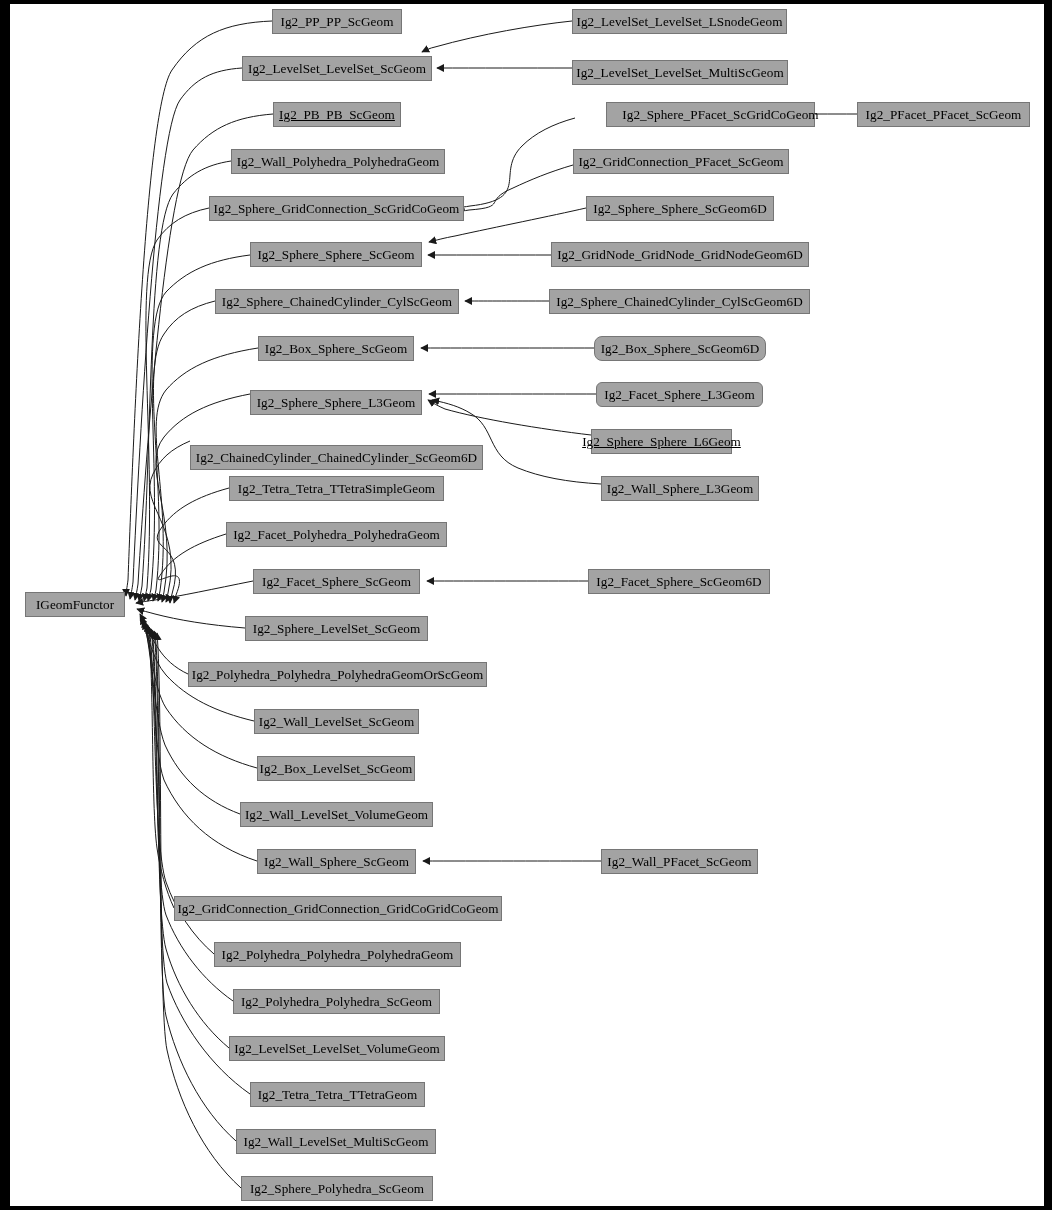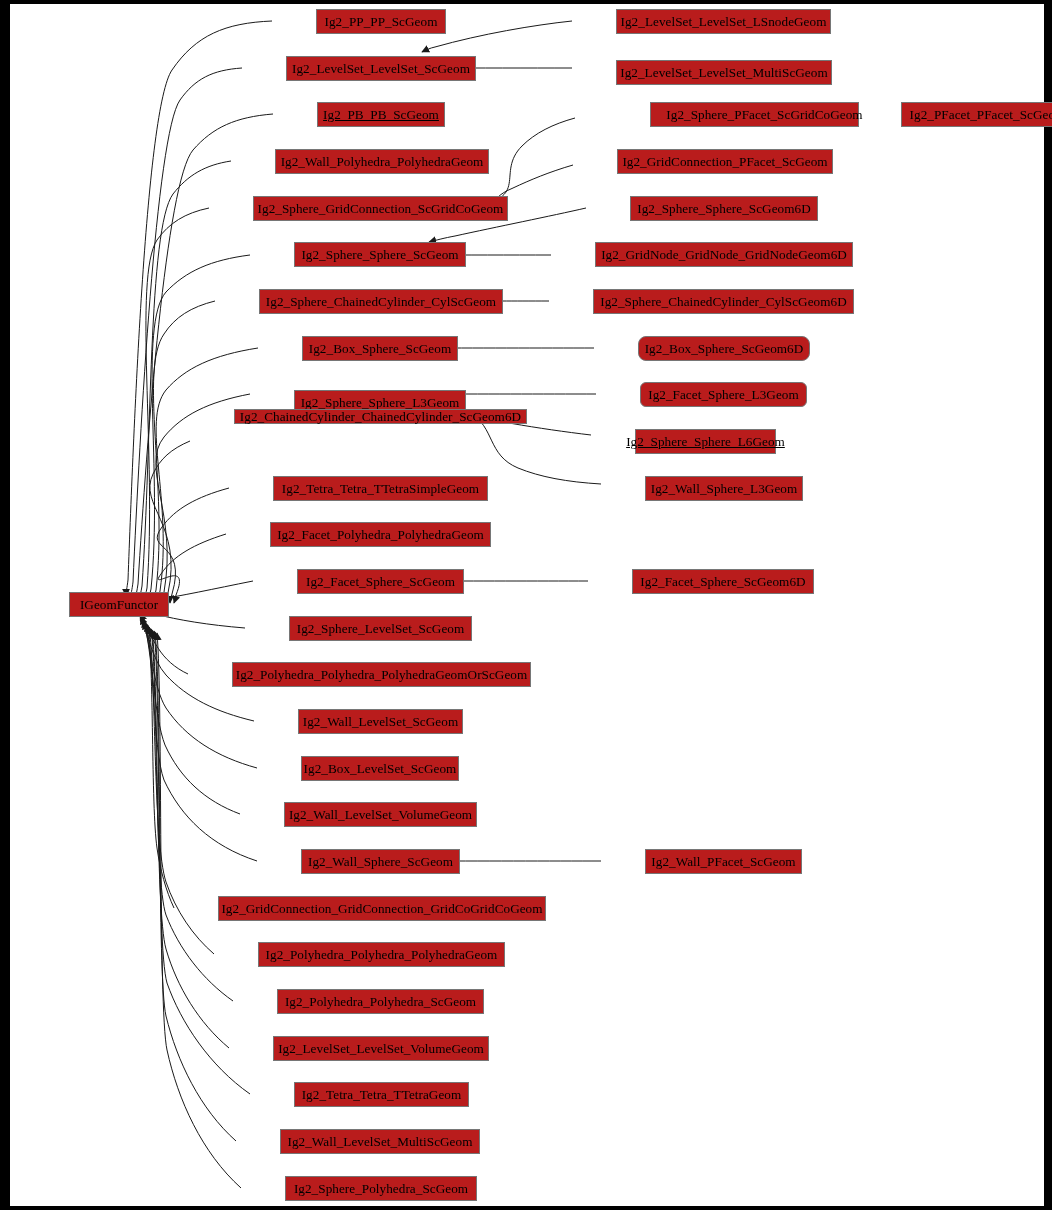--- a/index.html
+++ b/index.html
@@ -29,31 +29,30 @@
     left: 0;
     top: 0;
     width: 1052px;
     height: 1210px;
     pointer-events: none;
   }
   .node {
     position: absolute;
     box-sizing: border-box;
     border: 1px solid #767676;
-    background: #b91c1c;
+    background: #a3a3a3;
     color: #000000;
     font-size: 13.2px;
     line-height: 1;
     display: flex;
     align-items: center;
     justify-content: center;
     white-space: nowrap;
     letter-spacing: 0.05px;
     cursor: pointer;
-    margin-left: 44px;
   }
   .node span { display: block; padding: 0 2px; }
 </style>
 </head>
 <body>
 
 <div id="canvas">
   <div id="sheet"></div>
   <svg id="edges" xmlns="http://www.w3.org/2000/svg">
     <defs>
@@ -128,21 +127,21 @@
       </div>
       <div class="node" style="left: 215px; top: 289px; width: 244px; height: 25px; border-color: rgb(118, 118, 118);">
         <span>Ig2_Sphere_ChainedCylinder_CylScGeom</span>
       </div>
       <div class="node" style="left: 258px; top: 336px; width: 156px; height: 25px; border-color: rgb(118, 118, 118);">
         <span>Ig2_Box_Sphere_ScGeom</span>
       </div>
       <div class="node" style="left: 250px; top: 390px; width: 172px; height: 25px; border-color: rgb(118, 118, 118);">
         <span>Ig2_Sphere_Sphere_L3Geom</span>
       </div>
-      <div class="node" style="left: 190px; top: 409px; width: 293px; height: 15px; border-color: rgb(118, 118, 118);">
+      <div class="node" style="left: 190px; top: 445px; width: 293px; height: 25px; border-color: rgb(118, 118, 118);">
         <span>Ig2_ChainedCylinder_ChainedCylinder_ScGeom6D</span>
       </div>
       <div class="node" style="left: 229px; top: 476px; width: 215px; height: 25px; border-color: rgb(118, 118, 118);">
         <span>Ig2_Tetra_Tetra_TTetraSimpleGeom</span>
       </div>
       <div class="node" style="left: 226px; top: 522px; width: 221px; height: 25px; border-color: rgb(118, 118, 118);">
         <span>Ig2_Facet_Polyhedra_PolyhedraGeom</span>
       </div>
       <div class="node" style="left: 253px; top: 569px; width: 167px; height: 25px; border-color: rgb(118, 118, 118);">
         <span>Ig2_Facet_Sphere_ScGeom</span>

